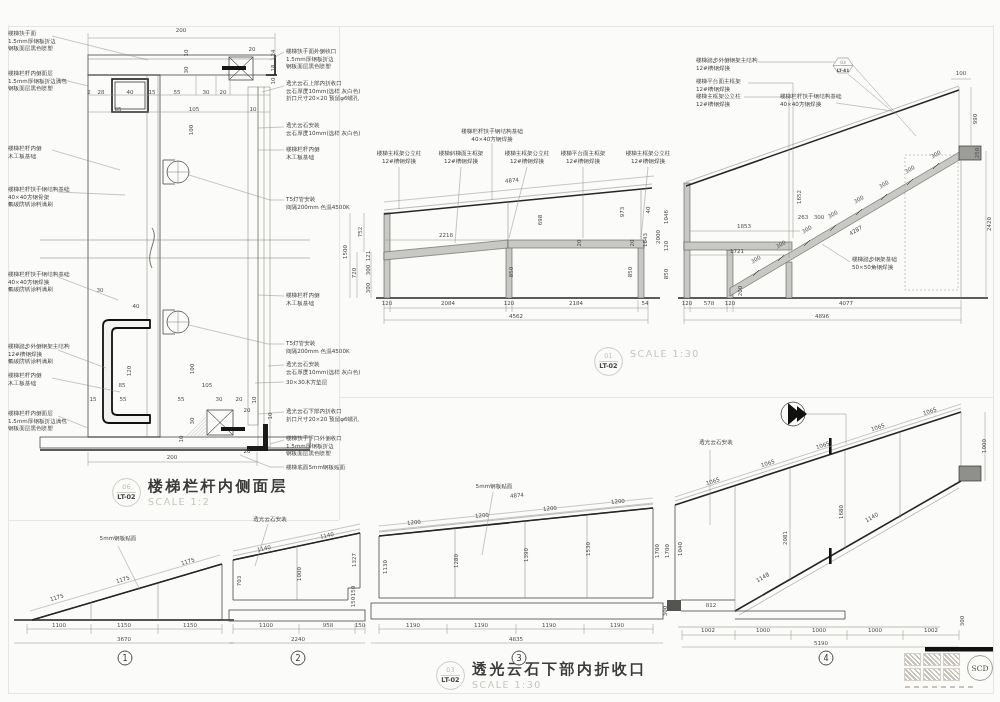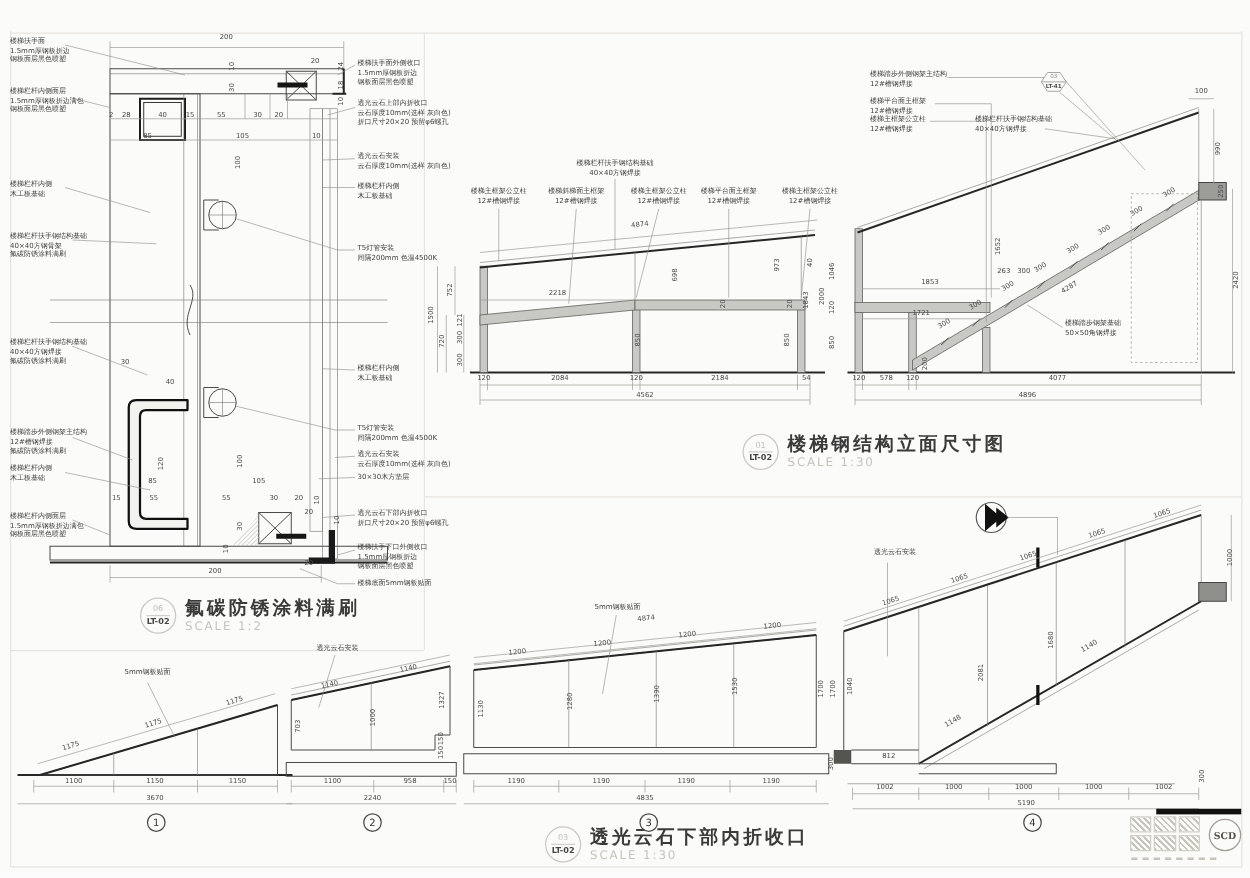--- a/index.html
+++ b/index.html
@@ -23,21 +23,21 @@
         transform:translate(-50%,-50%);}
   .hextxt{position:absolute;font-size:4.5px;color:#8a8a86;transform:translate(-50%,-50%);white-space:nowrap;}
   .hextxt.b{color:#4c4c4c;font-weight:bold;}
   .logo{position:absolute;left:902px;top:650px;width:93px;height:44px;}
   .logo-chars{position:absolute;left:2px;top:3px;width:56px;height:28px;display:grid;
       grid-template-columns:repeat(3,1fr);grid-template-rows:repeat(2,1fr);gap:2px;}
   .logo-chars span{display:block;border:1px solid #d3d0c9;
       background:repeating-linear-gradient(45deg,#c8c4bc 0 1.5px,transparent 1.5px 3.5px);}
   .scd-circle{position:absolute;right:2px;top:5px;width:24px;height:24px;border:1.5px solid #a09c94;
       border-radius:50%;display:flex;align-items:center;justify-content:center;
-      font-family:"DejaVu Serif",serif;font-size:7.5px;font-weight:bold;color:#55524c;background:#fbfbf9;}
+      font-family:"DejaVu Serif",serif;font-size:7.5px;font-weight:normal;color:#55524c;background:#fbfbf9;}
   .logo-sub{position:absolute;left:3px;top:36px;display:flex;gap:4px;}
   .logo-sub i{display:block;width:5px;height:2px;background:#c8c4bc;}
 </style>
 </head>
 <body>
 
 <div class="sheet">
 
   <div class="gline" style="left:8px;top:25px;width:1px;height:668px;"></div>
   <div class="gline" style="left:993px;top:25px;width:1px;height:668px;"></div>
@@ -542,32 +542,31 @@
 
   <div class="hextxt" style="left:843px;top:62px;">03</div>
   <div class="hextxt b" style="left:843px;top:69.5px;">LT-41</div>
 
   <div class="dtitle" style="left:112px;top:478px;">
     <div class="ref-circle">
       <span class="no">06</span>
       <span class="sh">LT-02</span>
     </div>
     <div>
-      <div class="t-main">氟碳防锈涂料满刷</div>
+      <div class="t-main">楼梯栏杆内侧面层</div>
       <div class="t-scale">SCALE 1:2</div>
     </div>
   </div>
 
   <div class="dtitle" style="left:594px;top:347px;">
     <div class="ref-circle">
       <span class="no">01</span>
       <span class="sh">LT-02</span>
     </div>
     <div>
-      <div class="t-main">楼梯钢结构立面尺寸图</div>
       <div class="t-scale">SCALE 1:30</div>
     </div>
   </div>
 
   <div class="dtitle" style="left:436px;top:661px;">
     <div class="ref-circle">
       <span class="no">03</span>
       <span class="sh">LT-02</span>
     </div>
     <div>

